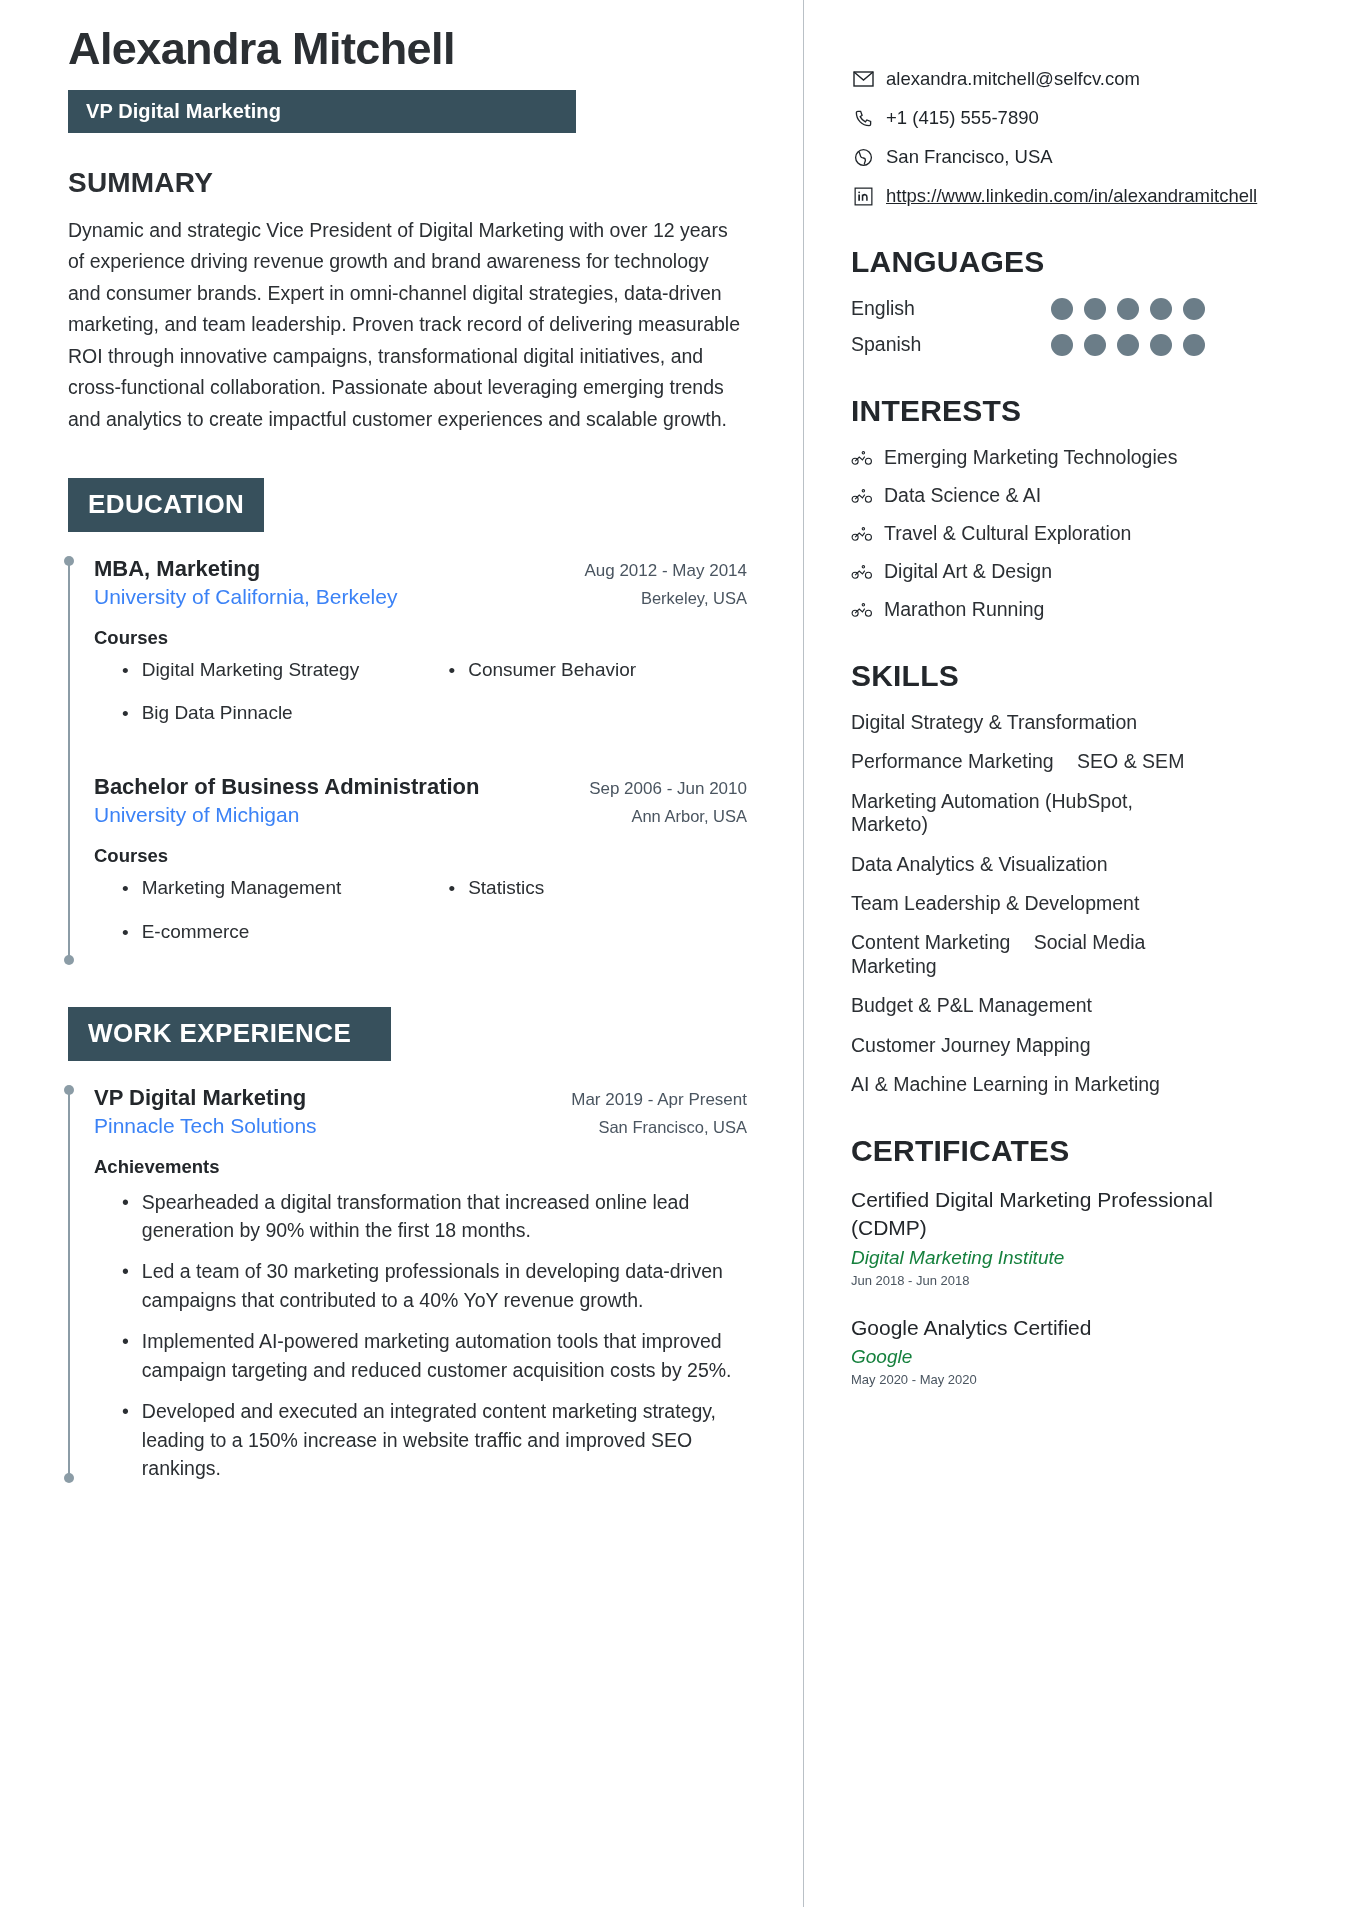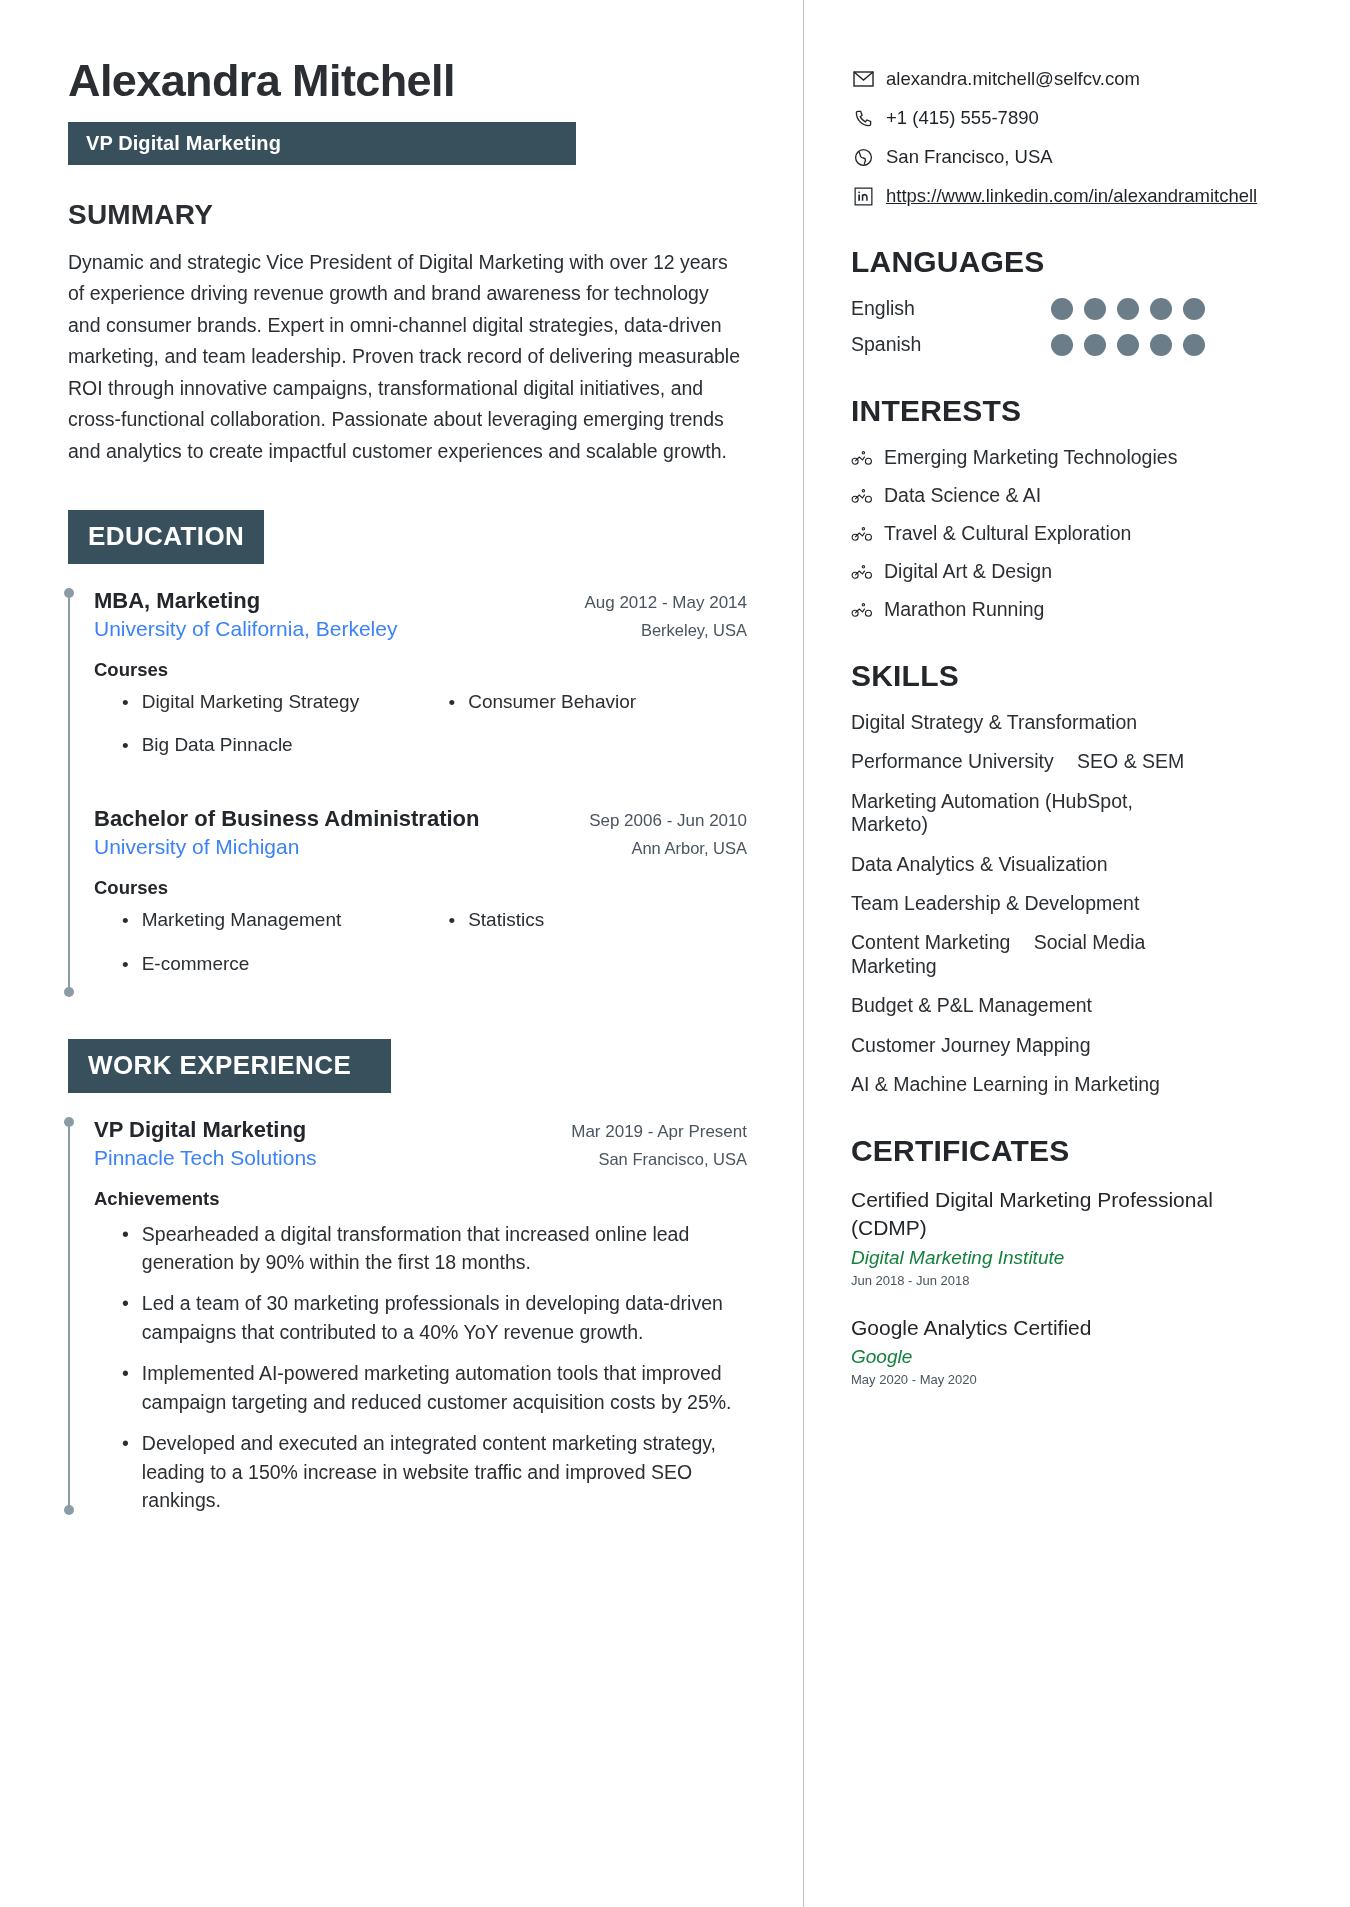--- a/index.html
+++ b/index.html
@@ -22,21 +22,21 @@
     left: 803px;
     top: 0;
     width: 1px;
     height: 1907px;
     background: #b9c0c6;
   }
 
   
   .left {
     width: 803px;
-    padding: 56px 56px 0 68px;
+    padding: 24px 56px 0 68px;
   }
   .name {
     font-size: 45px;
     font-weight: 700;
     letter-spacing: -0.6px;
     color: #2b2f33;
     line-height: 1.1;
     margin-bottom: 16px;
   }
   .title-badge {
@@ -496,21 +496,21 @@
         <span>Marathon Running</span>
       </div>
     </div>
 
     <div class="r-heading">SKILLS</div>
     <div>
       <div class="skill-line">
         <span class="sk">Digital Strategy &amp; Transformation</span>
       </div>
       <div class="skill-line">
-        <span class="sk">Performance University</span>
+        <span class="sk">Performance Marketing</span>
         <span class="sk">SEO &amp; SEM</span>
       </div>
       <div class="skill-line">
         <span class="sk">Marketing Automation (HubSpot, Marketo)</span>
       </div>
       <div class="skill-line">
         <span class="sk">Data Analytics &amp; Visualization</span>
       </div>
       <div class="skill-line">
         <span class="sk">Team Leadership &amp; Development</span>

